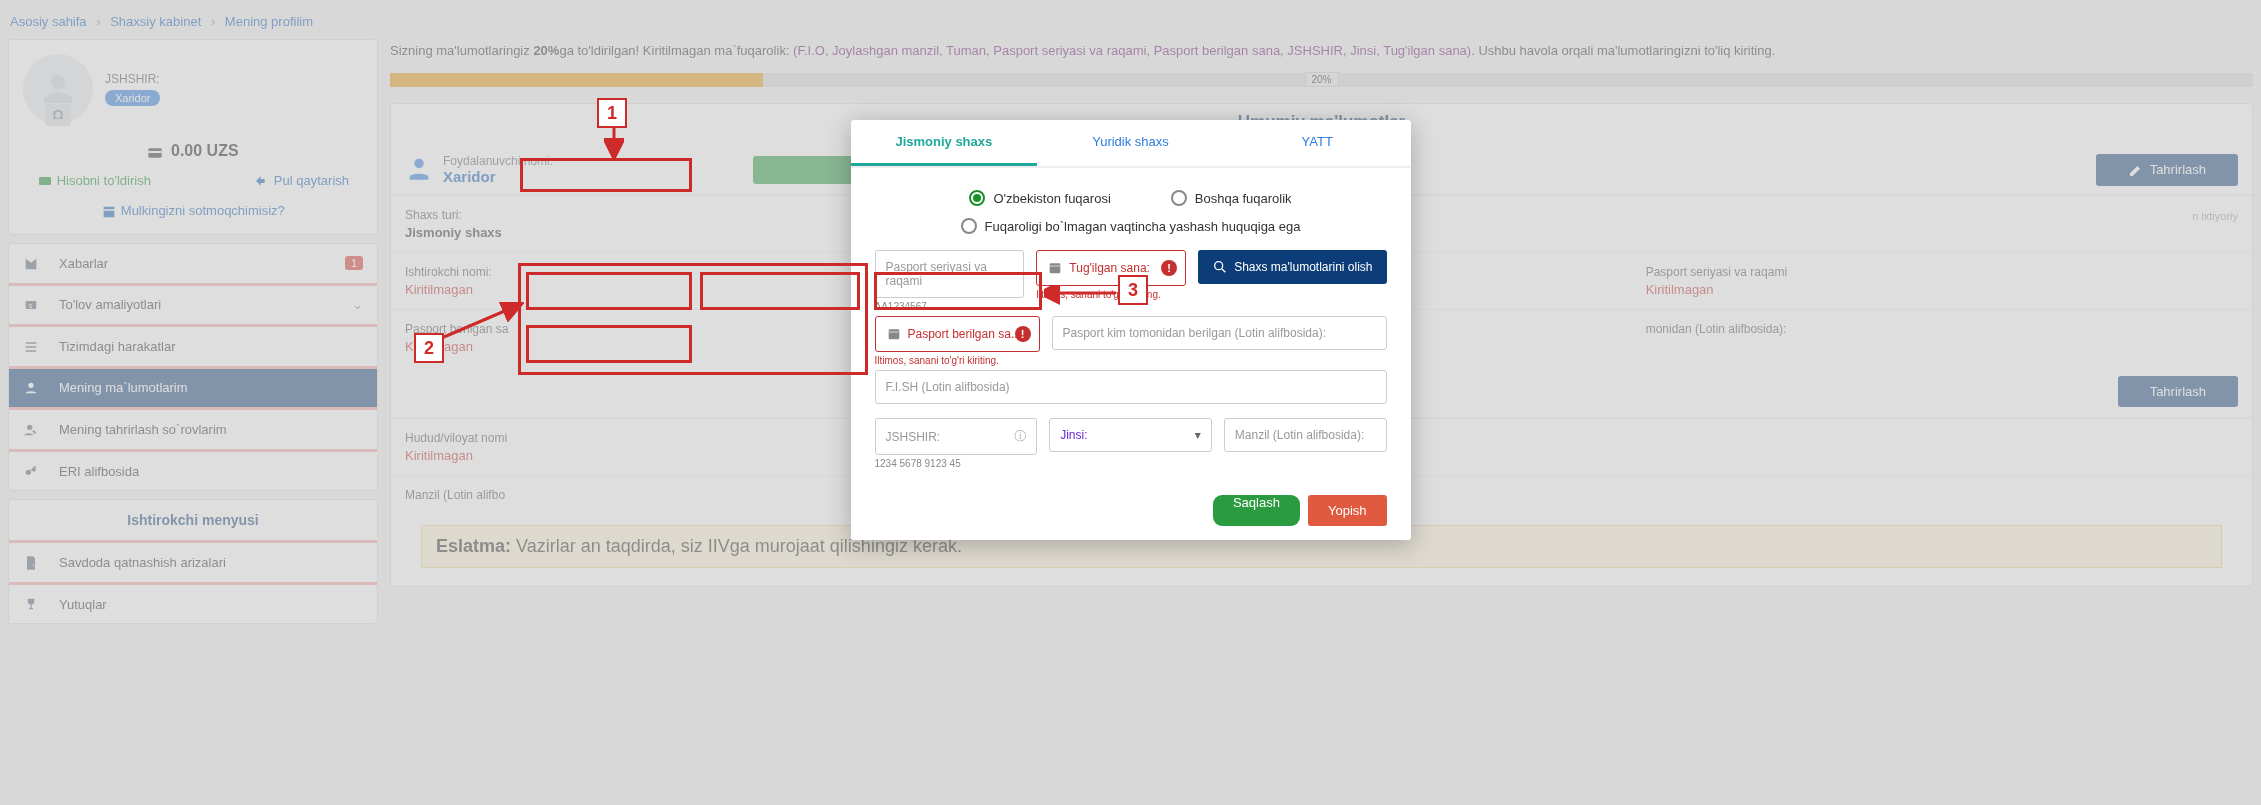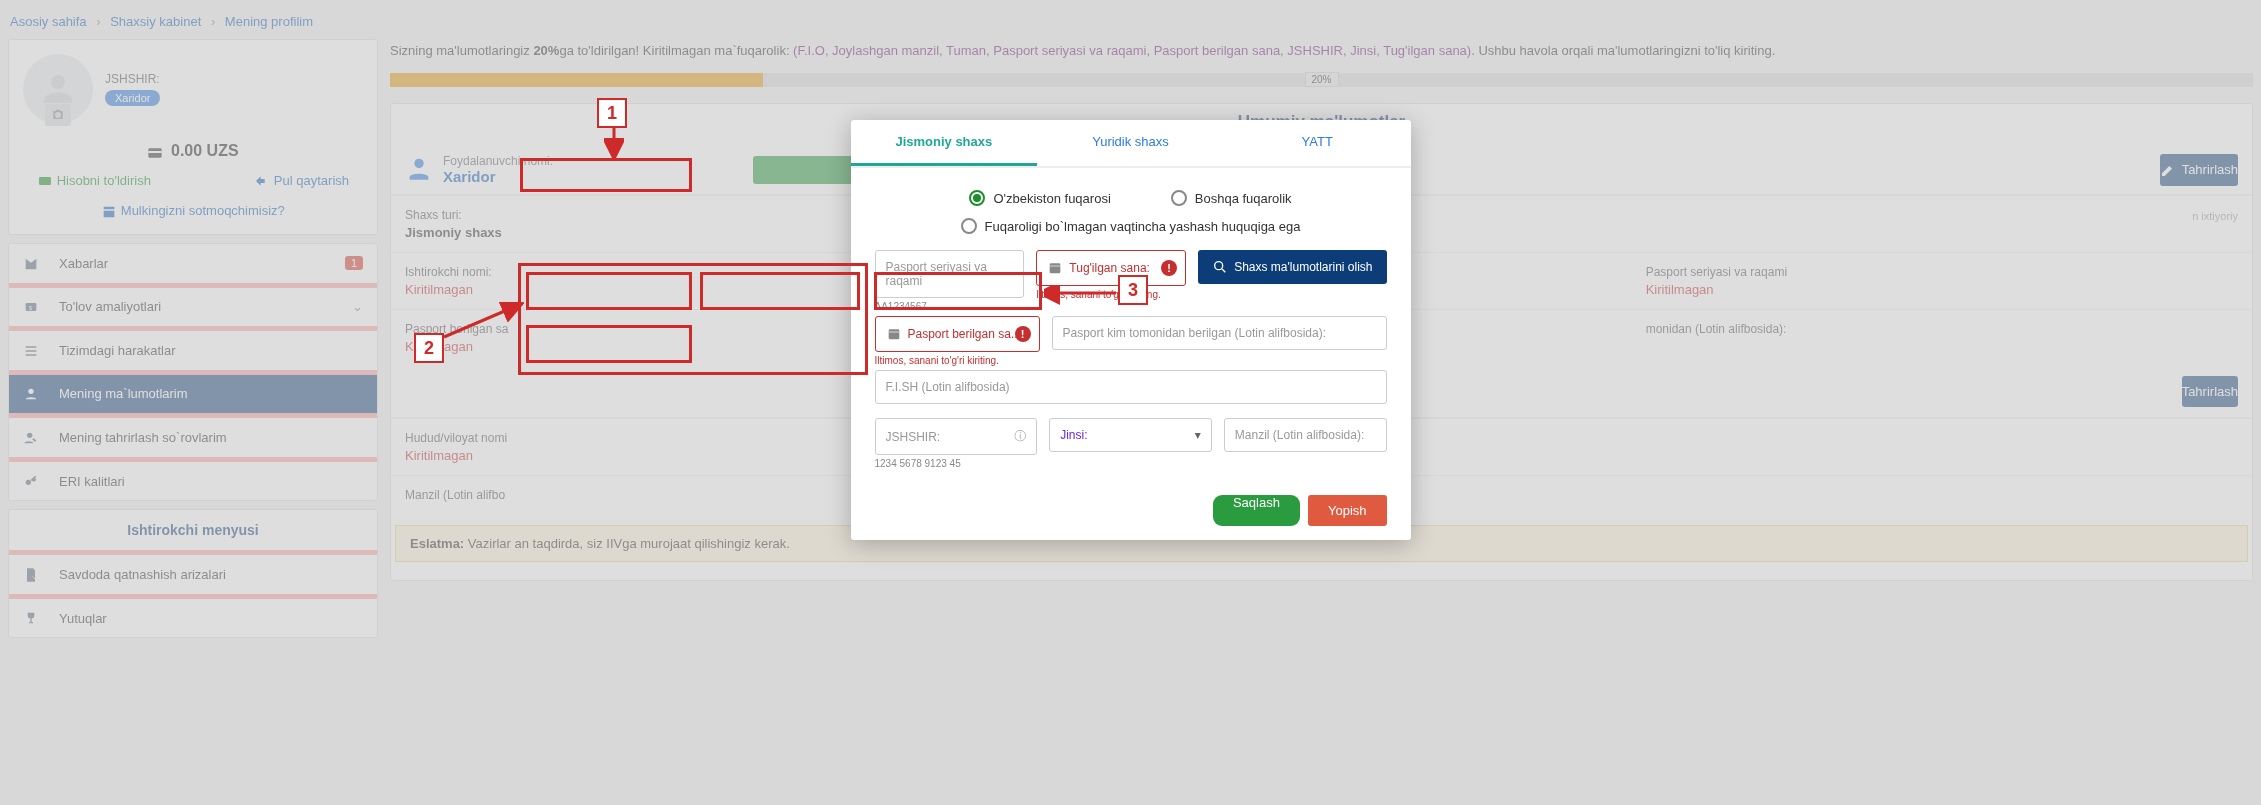--- a/index.html
+++ b/index.html
@@ -18,48 +18,48 @@
 .avatar .cam{position:absolute;bottom:-2px;left:50%;transform:translateX(-50%);width:26px;height:22px;background:#d9dcdf;border-radius:3px;display:flex;align-items:center;justify-content:center}
 .avatar .cam svg{width:14px;height:14px;fill:#8a8f94}
 .badge{display:inline-block;background:#2d7de0;color:#fff;font-size:11px;padding:2px 10px;border-radius:10px}
 .jlabel{color:#555;font-size:12px;margin-bottom:4px}
 .balance{text-align:center;padding:4px 0 10px 0}
 .balance-amount{font-weight:bold;font-size:16px;color:#222}
 .cardicon{display:inline-block;vertical-align:middle;margin-right:4px}
 .balance-links{display:flex;justify-content:space-between;padding:2px 28px 10px 28px;font-size:13px}
 .green{color:#1a8f2a}
 .sell-link{text-align:center;padding:4px 0 14px 0;color:#1561b8;font-size:13px}
-.menu-item{display:flex;align-items:center;padding:11px 14px;border-top:5px solid #fca5a5;cursor:pointer;position:relative}
+.menu-item{display:flex;align-items:center;padding:11px 14px;border-top:3px solid #fca5a5;cursor:pointer;position:relative}
 .menu-item:first-child{border-top:none}
 .menu-item .icon{width:22px;margin-right:14px;color:#5a6a7a}
 .menu-item.active{background:#1a487e;color:#fff}
 .menu-item.active .icon{color:#fff}
 .menu-item .red-badge{position:absolute;right:14px;background:#d63b2f;color:#fff;font-size:11px;padding:1px 6px;border-radius:3px}
 .menu-item .chev{position:absolute;right:14px;color:#888}
 .section-title{text-align:center;font-weight:bold;color:#1a487e;padding:12px 0;font-size:14px}
 .main{flex:1}
 .info-banner{font-size:13px;color:#333;padding:2px 0 6px 0;line-height:1.5}
 .info-banner b{font-weight:bold}
 .info-banner .red{color:#701a75;font-weight:normal}
 .progress-wrap{position:relative;height:14px;background:#d9d9d9;margin:6px 0 16px 0}
 .progress-bar{height:100%;background:#e79b18;width:20%}
 .progress-label{position:absolute;left:50%;top:-1px;transform:translateX(-50%);background:#e8e8e8;border:1px solid #ccc;font-size:10px;padding:1px 6px}
 .section-header{text-align:center;font-weight:bold;color:#1a487e;font-size:17px;padding:8px 0 14px 0}
 .user-type-row{display:flex;align-items:center;padding:8px 14px;border-bottom:1px solid #eee}
 .user-type-row .usericon{width:38px;color:#2d7de0}
 .user-type-row .lbl{font-size:12px;color:#666}
 .user-type-row .val{font-size:15px;font-weight:bold;color:#1561b8}
 .user-type-row .btn-green{margin-left:200px;background:#2a9b3f;width:130px;height:28px;border-radius:3px}
-.edit-btn{background:#1a487e;color:#fff;padding:8px 0;border-radius:3px;font-size:13px;display:inline-flex;align-items:center;gap:6px;cursor:pointer}
+.edit-btn{background:#1a487e;color:#fff;padding:8px 32px;border-radius:3px;font-size:13px;display:inline-flex;align-items:center;gap:6px;cursor:pointer}
 .info-grid{display:grid;grid-template-columns:1fr 1fr 1fr;gap:0}
 .info-cell{padding:12px 14px;border-top:1px solid #eee}
 .info-cell .lbl{font-size:12px;color:#555;margin-bottom:3px}
 .info-cell .val{font-size:13px;color:#c62f2f}
 .info-cell .opt{font-size:11px;color:#999}
-.warning-bar{background:#fdf3d9;border:1px solid #e8d48a;padding:10px 14px;font-size:13px;color:#333;margin:8px 4px}
+.warning-bar{background:#fdf3d9;border:1px solid #e8d48a;padding:10px 14px;font-size:18px;color:#333;margin:8px 30px}
 .edit-row{display:flex;justify-content:flex-end;padding:10px 14px;border-bottom:1px solid #eee}
 
 .modal{position:absolute;top:120px;left:50%;transform:translateX(-50%);width:560px;background:#fff;border-radius:3px;box-shadow:0 4px 24px rgba(0,0,0,0.25);z-index:10;padding-bottom:14px}
 .modal-tabs{display:flex;border-bottom:2px solid #eee}
 .modal-tab{flex:1;text-align:center;padding:14px 0;font-size:13px;color:#2d7de0;cursor:pointer}
 .modal-tab.active{color:#1fa89a;border-bottom:3px solid #1fa89a;font-weight:bold}
 .modal-body{padding:14px 24px}
 .radio-row{display:flex;justify-content:center;gap:60px;padding:8px 0}
 .radio-row2{display:flex;justify-content:center;padding:4px 0 16px 0}
 .radio-opt{display:flex;align-items:center;gap:8px;font-size:13px;color:#333}
@@ -171,21 +171,21 @@
                 <path d="M2 20c0-4 12-4 14 0"></path>
                 <path d="M16 12l4 4-2 2-4-4z"></path>
               </svg></span>
           <span>Mening tahrirlash so`rovlarim</span>
         </div>
         <div class="menu-item">
           <span class="icon"><svg class="ic" viewBox="0 0 24 24" fill="currentColor">
                 <circle cx="8" cy="14" r="4"></circle>
                 <path d="M11 11l7-7 2 2-2 2 2 2-3 3"></path>
               </svg></span>
-          <span>ERI kalitlari</span>
+          <span>ERI alifbosida</span>
         </div>
       </div>
 
       <div class="card">
         <div class="section-title">Ishtirokchi menyusi</div>
         <div class="menu-item">
           <span class="icon"><svg class="ic" viewBox="0 0 24 24" fill="currentColor">
                 <path d="M6 2h9l3 3v17H6z"></path>
                 <path d="M14 14l4 4" stroke="#fff"></path>
               </svg></span>

